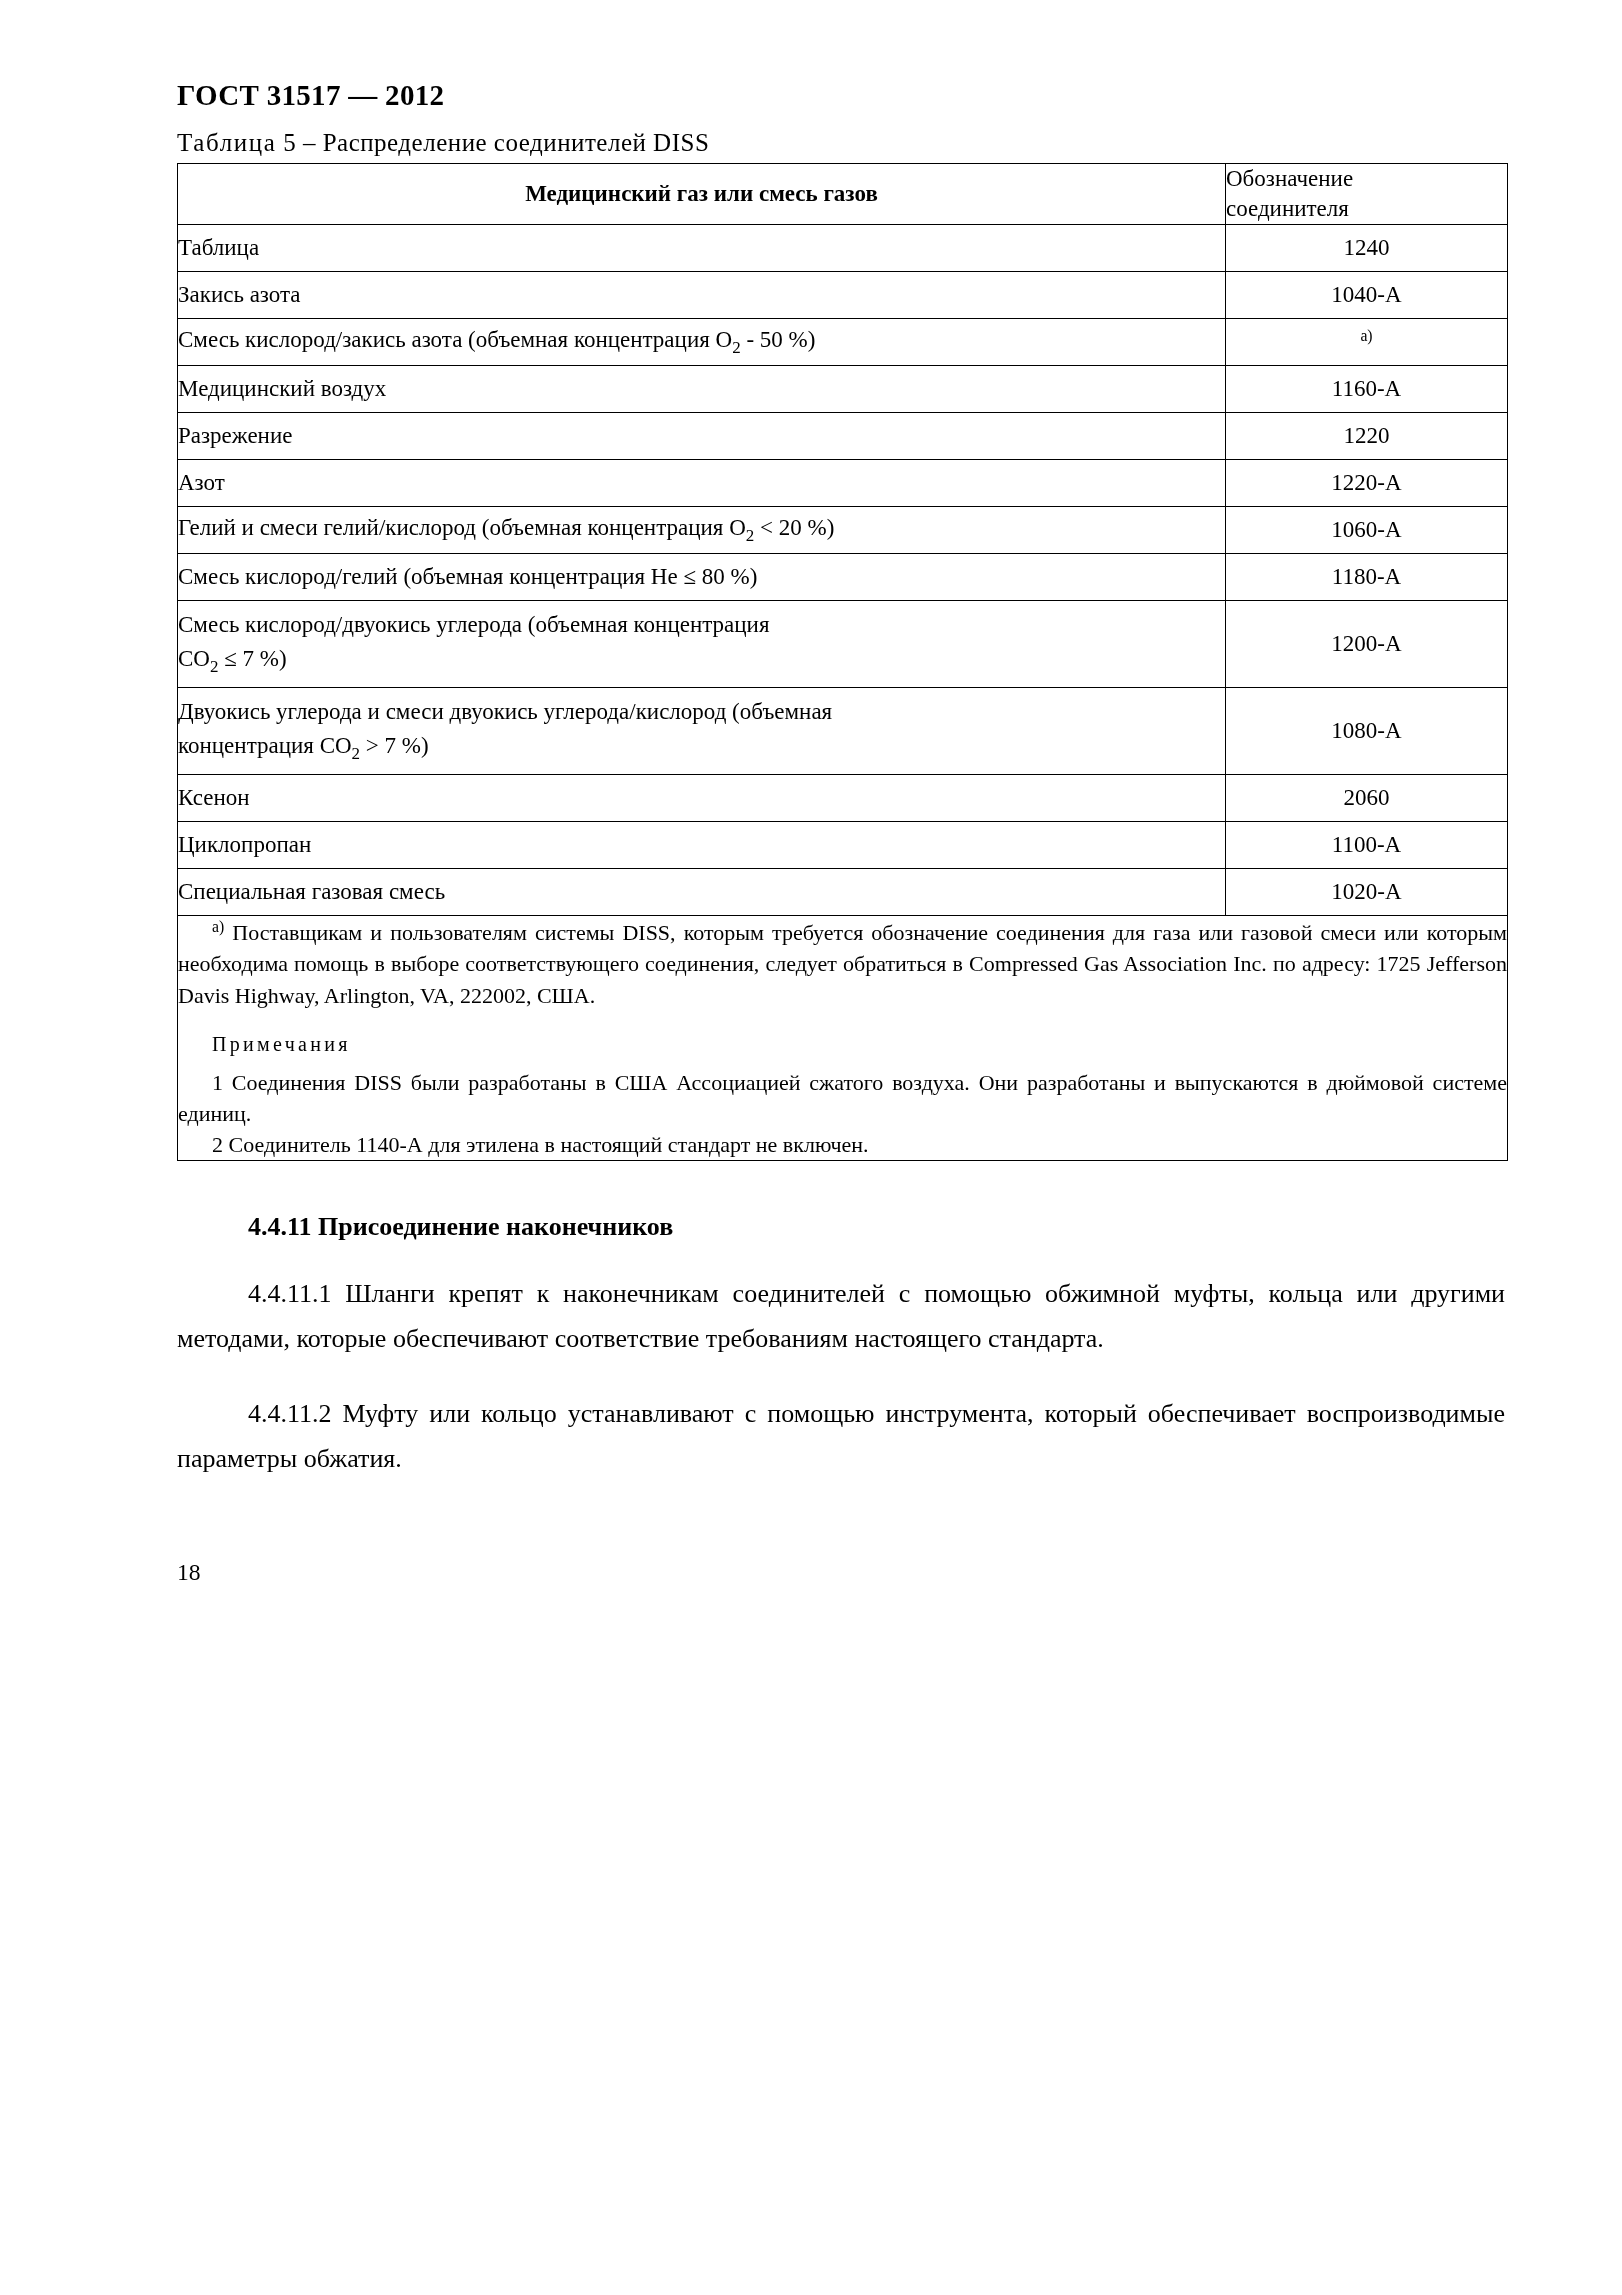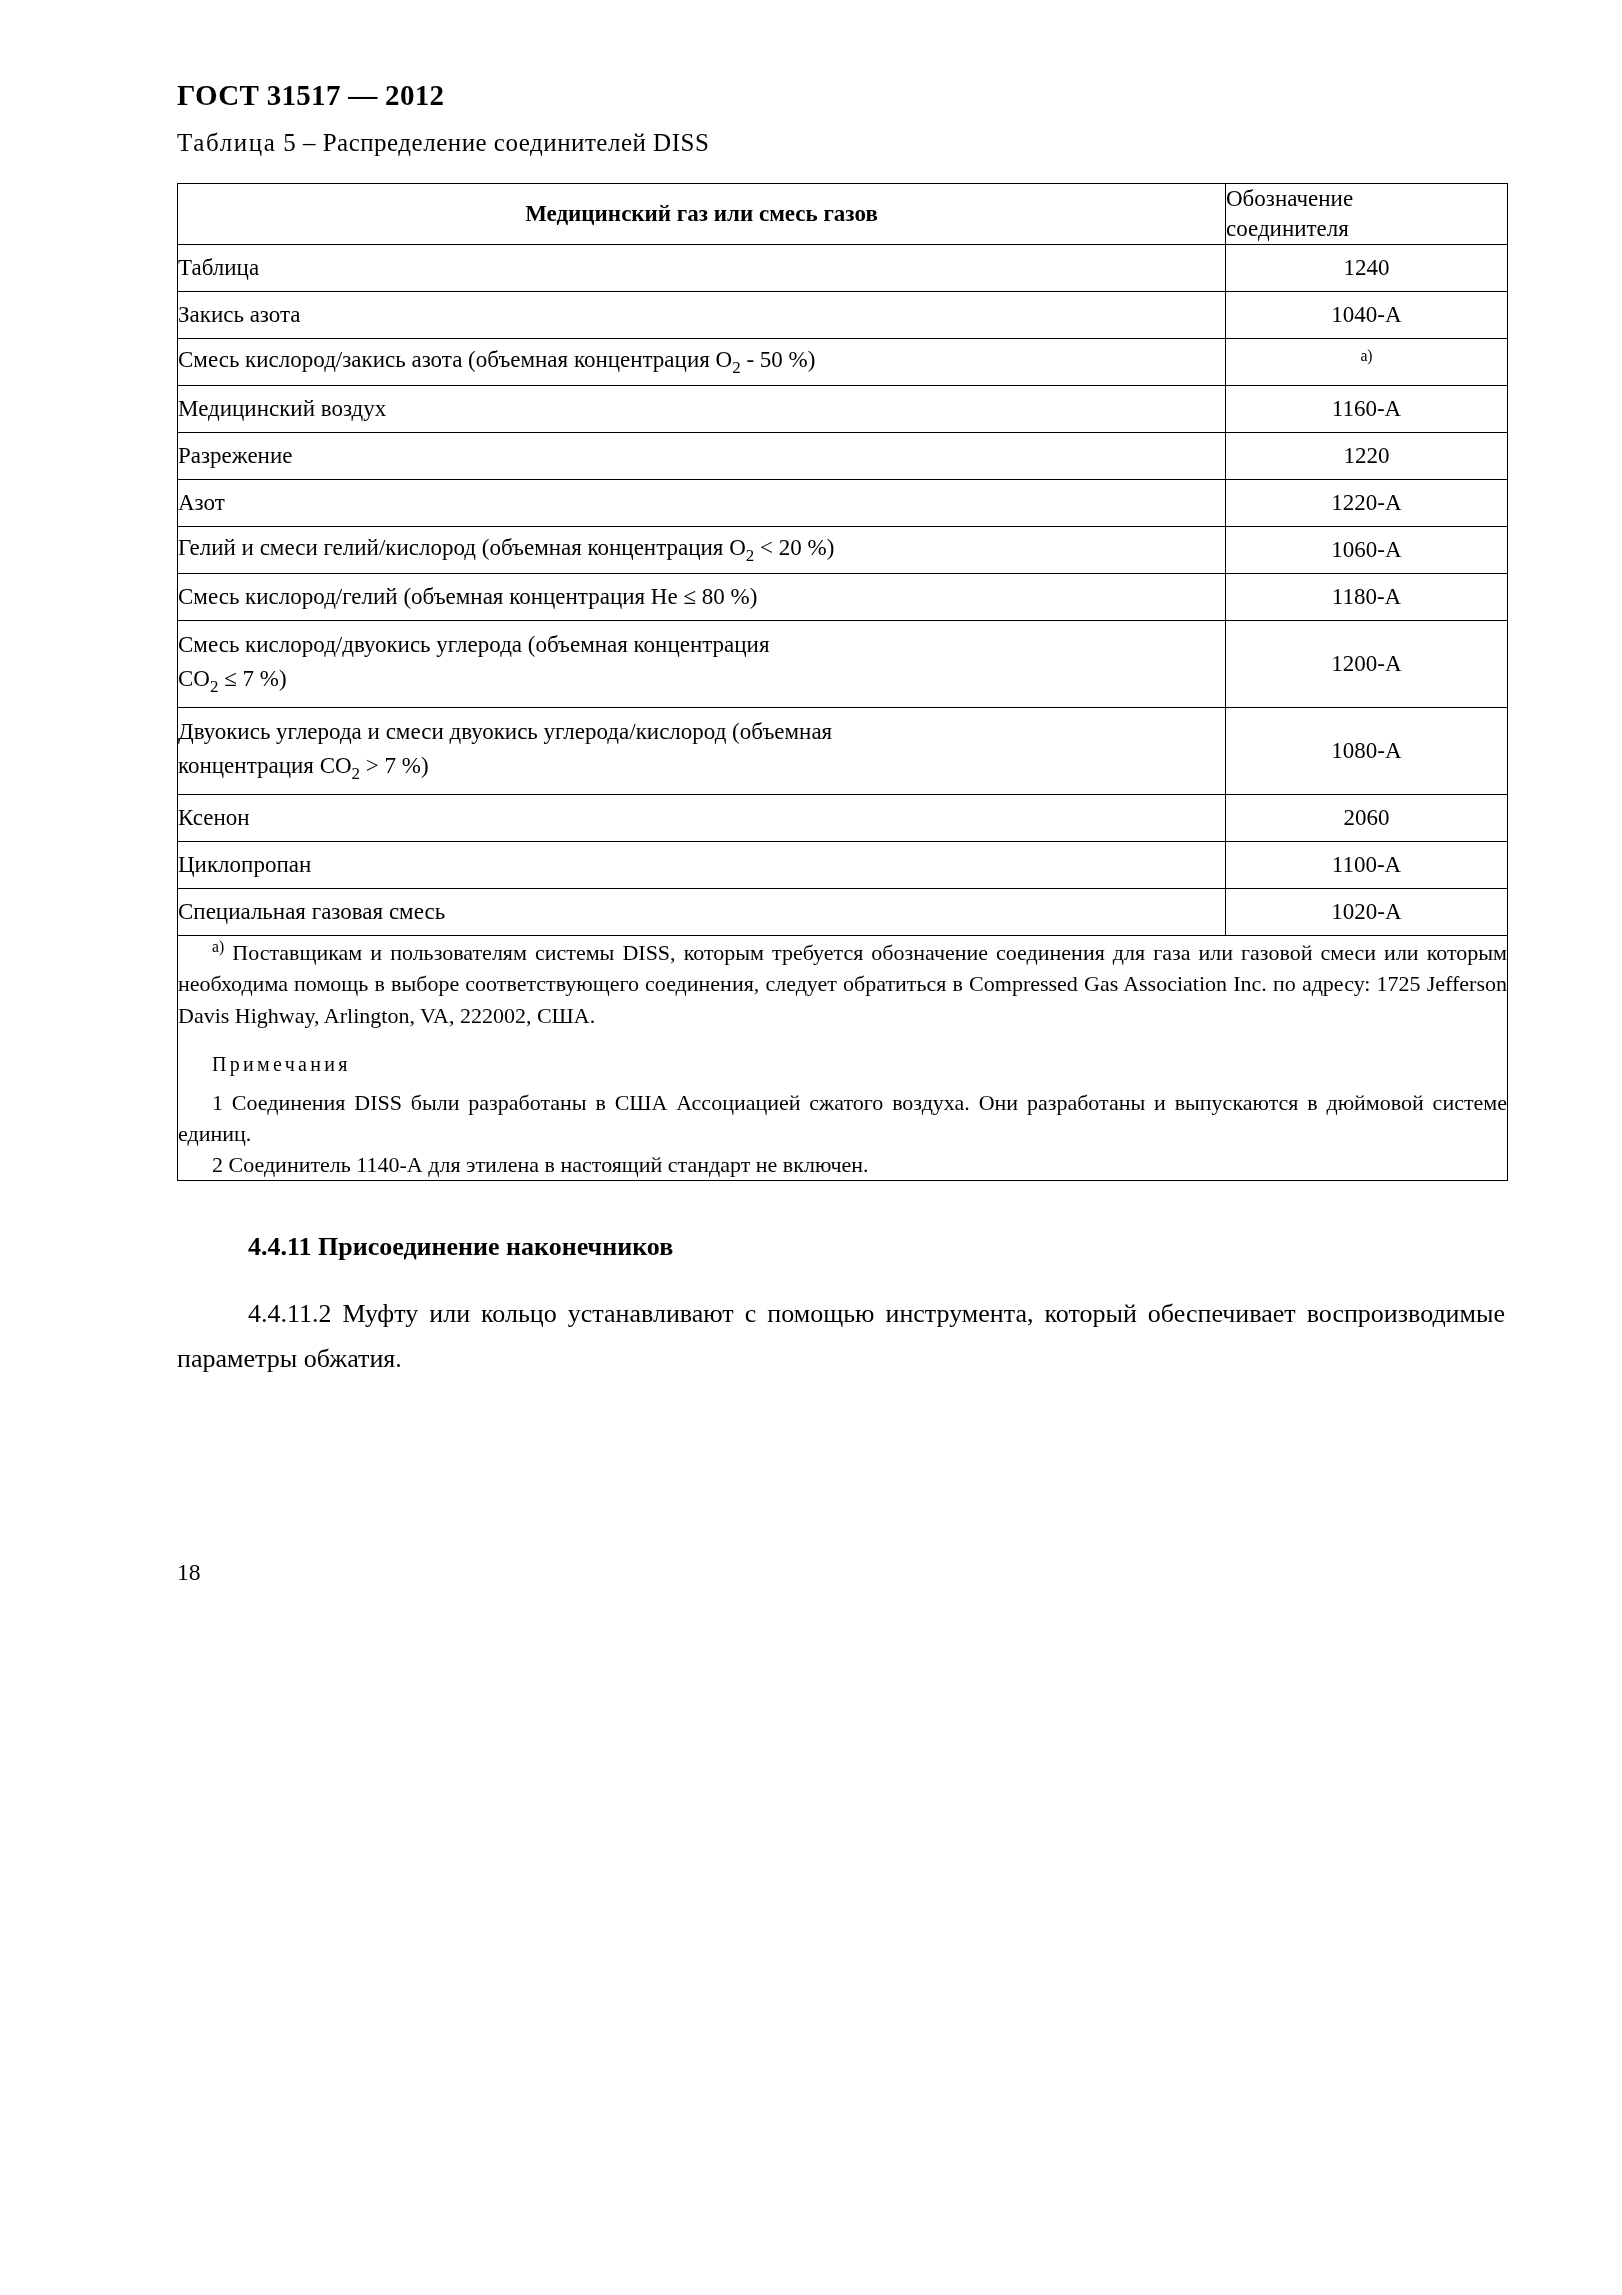--- a/index.html
+++ b/index.html
@@ -26,21 +26,21 @@
   }
   .doc-header {
     font-size: 29px;
     font-weight: bold;
     letter-spacing: 0.3px;
     margin: 0 0 17px 0;
     font-family: "Liberation Serif", serif;
   }
   .table-caption {
     font-size: 25px;
-    margin: 0 0 26px 0;
+    margin: 0 0 6px 0;
     letter-spacing: 0.5px;
   }
   .table-caption .sp {
     letter-spacing: 1.6px;
   }
 
   table.main {
     border-collapse: collapse;
     width: 1328px;
     table-layout: fixed;
@@ -235,18 +235,19 @@
           <p class="note-line">1 Соединения DISS были разработаны в США Ассоциацией сжатого воздуха. Они разработаны и выпускаются в дюймовой системе единиц.</p>
           <p class="note-line">2 Соединитель 1140-А для этилена в настоящий стандарт не включен.</p>
         </td>
       </tr>
 
     </tbody>
   </table>
 
   <h2 class="sec-title">4.4.11 Присоединение наконечников</h2>
 
+  <p class="body-par">4.4.11.1 Шланги крепят к наконечникам соединителей с помощью обжимной муфты, кольца или другими методами, которые обеспечивают соответствие требованиям настоящего стандарта.</p>
   <p class="body-par">4.4.11.2 Муфту или кольцо устанавливают с помощью инструмента, который обеспечивает воспроизводимые параметры обжатия.</p>
 
   <div class="page-number">18</div>
 
 </div>
 
 
 </body></html>

